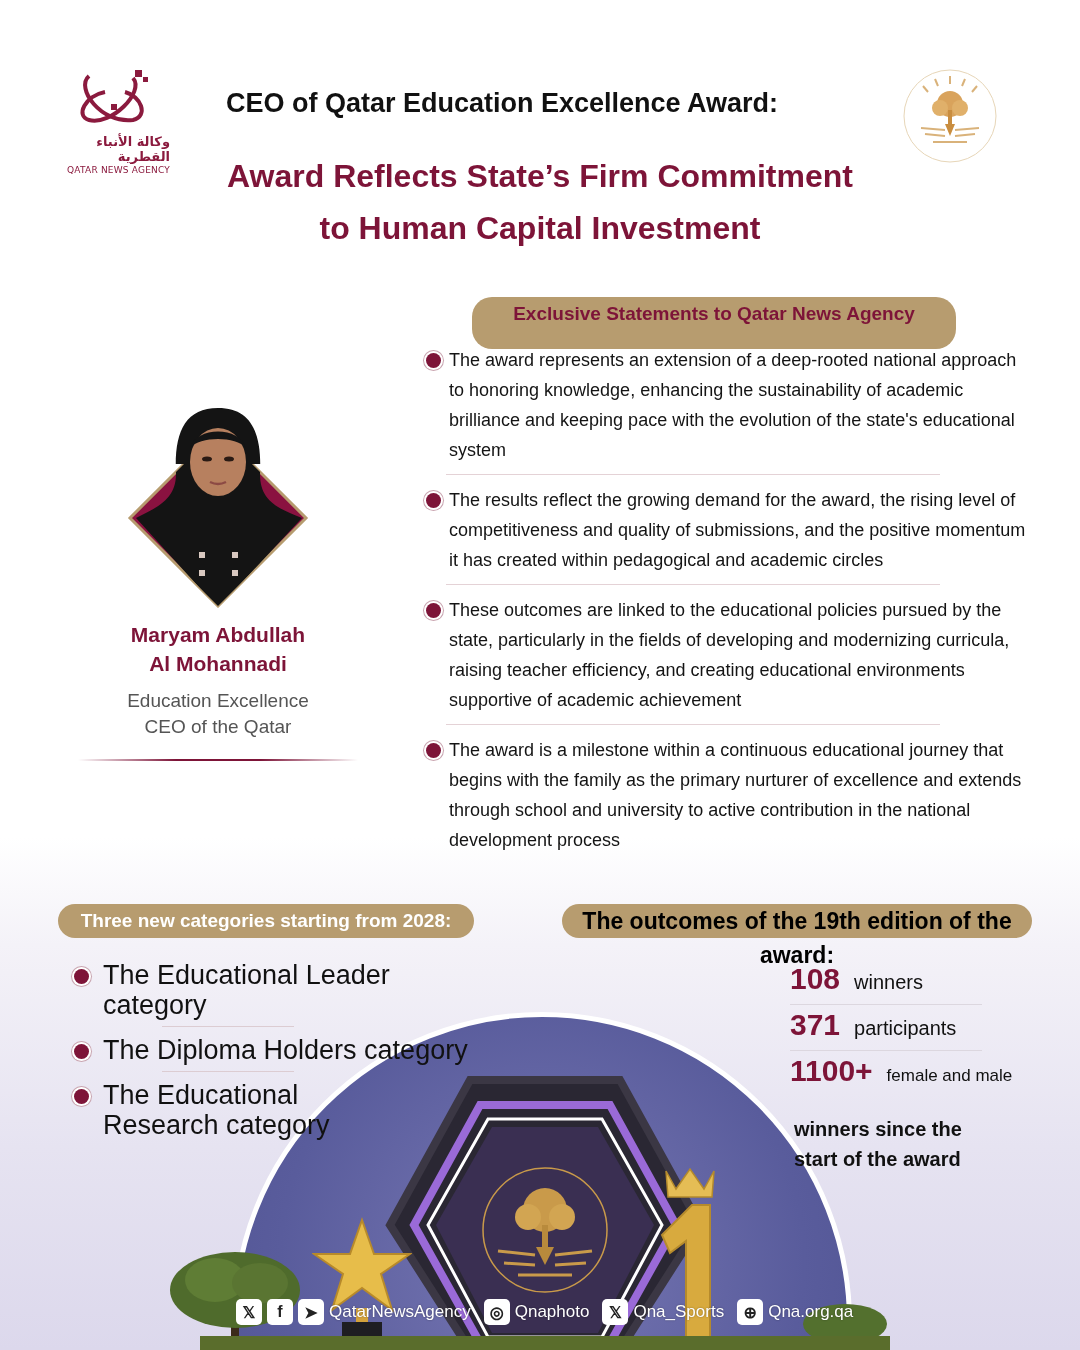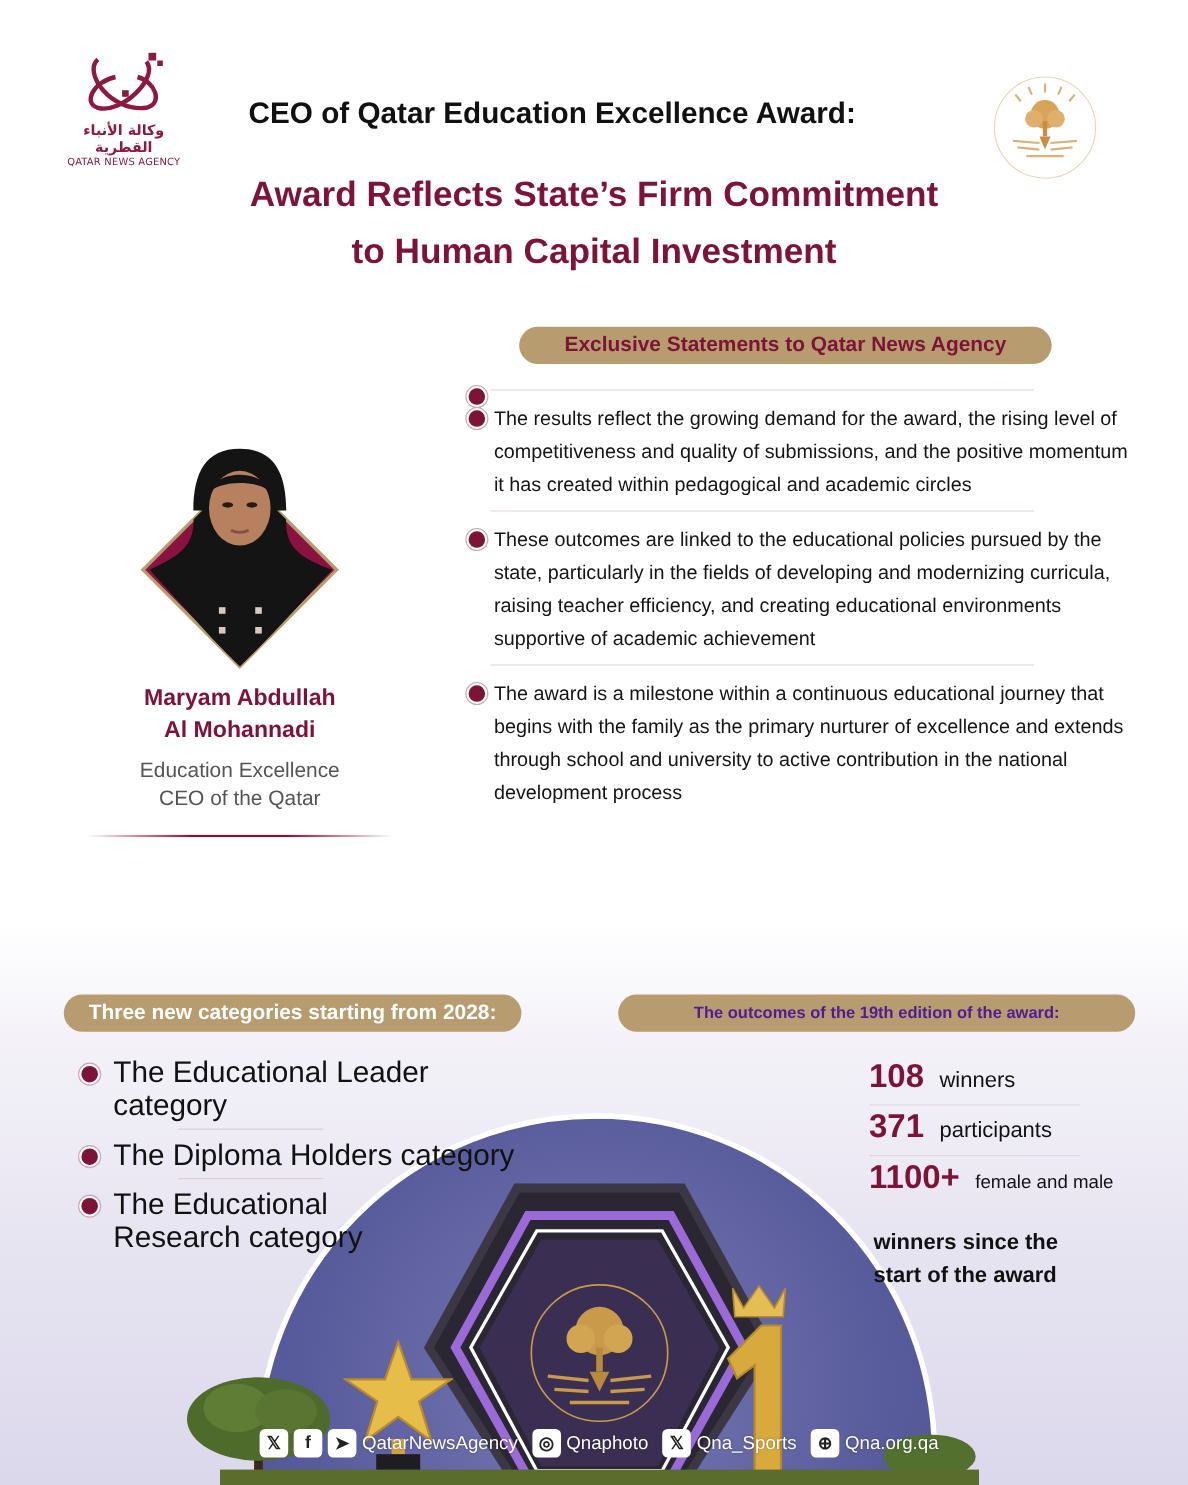--- a/index.html
+++ b/index.html
@@ -8,42 +8,42 @@
     font-family: "DejaVu Sans", sans-serif;
     background: #ffffff;
     position: relative;
     color: #111;
   }
   .page {
     position: absolute; inset: 0;
     background: linear-gradient(to bottom, #ffffff 0%, #ffffff 62%, #f4f2f8 70%, #e6e3f1 85%, #dcd8ec 100%);
   }
   
-  .qna-logo { position: absolute; left: 55px; top: 46px; width: 115px; text-align: center; }
+  .qna-logo { position: absolute; left: 55px; top: 68px; width: 115px; text-align: right; }
   .qna-logo svg { display: block; margin: 0 auto; }
   .qna-ar { font-size: 13px; color: #8b1a3e; font-weight: bold; margin-top: 4px; font-family: "DejaVu Sans", sans-serif; }
   .qna-en { font-size: 9px; color: #8b1a3e; font-weight: normal; letter-spacing: 0.2px; margin-top: 1px; }
   .award-logo { position: absolute; left: 895px; top: 66px; width: 110px; height: 100px; }
 
   .kicker {
     position: absolute; top: 88px; left: 0; width: 1004px; text-align: center;
     font-family: "Liberation Sans", sans-serif; font-size: 27px; color: #111; font-weight: bold;
   }
   .headline {
     position: absolute; top: 150px; left: 0; width: 1080px; text-align: center;
     font-family: "Liberation Sans", sans-serif; font-weight: bold; font-size: 32px; line-height: 52px; color: #7d1438;
   }
 
   .pill {
     position: absolute; background: #b79c6f; border-radius: 20px; text-align: center;
     font-family: "Liberation Sans", sans-serif; font-weight: bold;
   }
-  .pill-exclusive { left: 472px; top: 297px; width: 484px; height: 34px; line-height: 34px; font-size: 19px; color: #7d1438; }
+  .pill-exclusive { left: 472px; top: 297px; width: 484px; height: 52px; line-height: 34px; font-size: 19px; color: #7d1438; }
   .pill-new { left: 58px; top: 904px; width: 416px; height: 34px; line-height: 34px; font-size: 19px; color: #fff; }
-  .pill-out { left: 562px; top: 904px; width: 470px; height: 34px; line-height: 34px; font-size: 15px; color: #4c1d95; }
+  .pill-out { left: 562px; top: 904px; width: 470px; height: 34px; line-height: 34px; font-size: 23px; color: #000000; }
 
   .statements { position: absolute; left: 424px; top: 345px; width: 610px; }
   .stmt { position: relative; padding-left: 25px; font-family: "Liberation Sans", sans-serif; font-size: 18px; line-height: 30px; color: #141414; }
   .stmt .bullet { position: absolute; left: 2px; top: 8px; }
   .stmt-sep { height: 1px; width: 494px; margin: 9px 0 10px 22px; background: #e4d2d6; }
 
   .bullet {
     display: inline-block; width: 15px; height: 15px; border-radius: 50%;
     background: #7d1438; box-shadow: 0 0 0 2px #fff, 0 0 0 3px #c9a5b0;
   }
@@ -134,20 +134,21 @@
   <div class="headline">
     <div>Award Reflects State’s Firm Commitment</div>
     <div>to Human Capital Investment</div>
   </div>
 
   <div class="pill pill-exclusive">Exclusive Statements to Qatar News Agency</div>
 
   <div class="statements">
     <div class="stmt">
       <span class="bullet"></span>
+      <span>The award represents an extension of a deep-rooted national approach to honoring knowledge, enhancing the sustainability of academic brilliance and keeping pace with the evolution of the state's educational system</span>
     </div>
     <div class="stmt-sep"></div>
     <div class="stmt">
       <span class="bullet"></span>
       <span>The results reflect the growing demand for the award, the rising level of competitiveness and quality of submissions, and the positive momentum it has created within pedagogical and academic circles</span>
     </div>
     <div class="stmt-sep"></div>
     <div class="stmt">
       <span class="bullet"></span>
       <span>These outcomes are linked to the educational policies pursued by the state, particularly in the fields of developing and modernizing curricula, raising teacher efficiency, and creating educational environments supportive of academic achievement</span>

